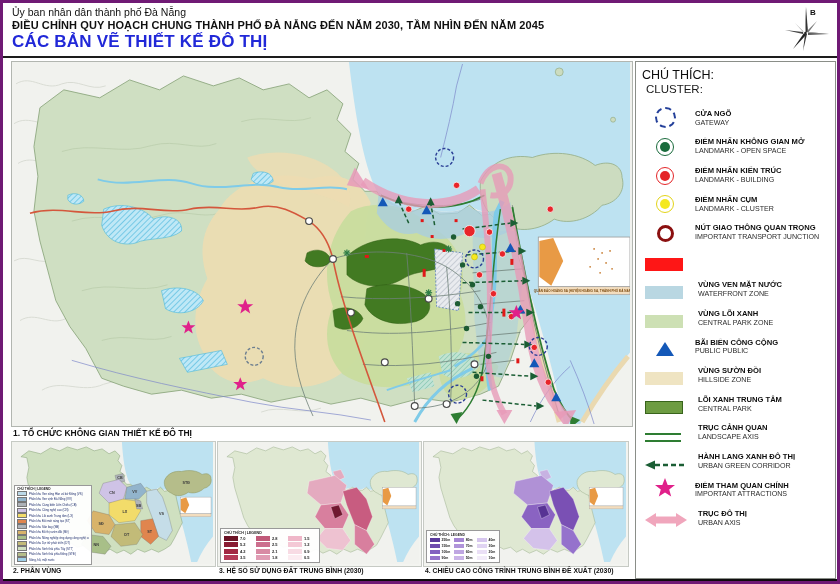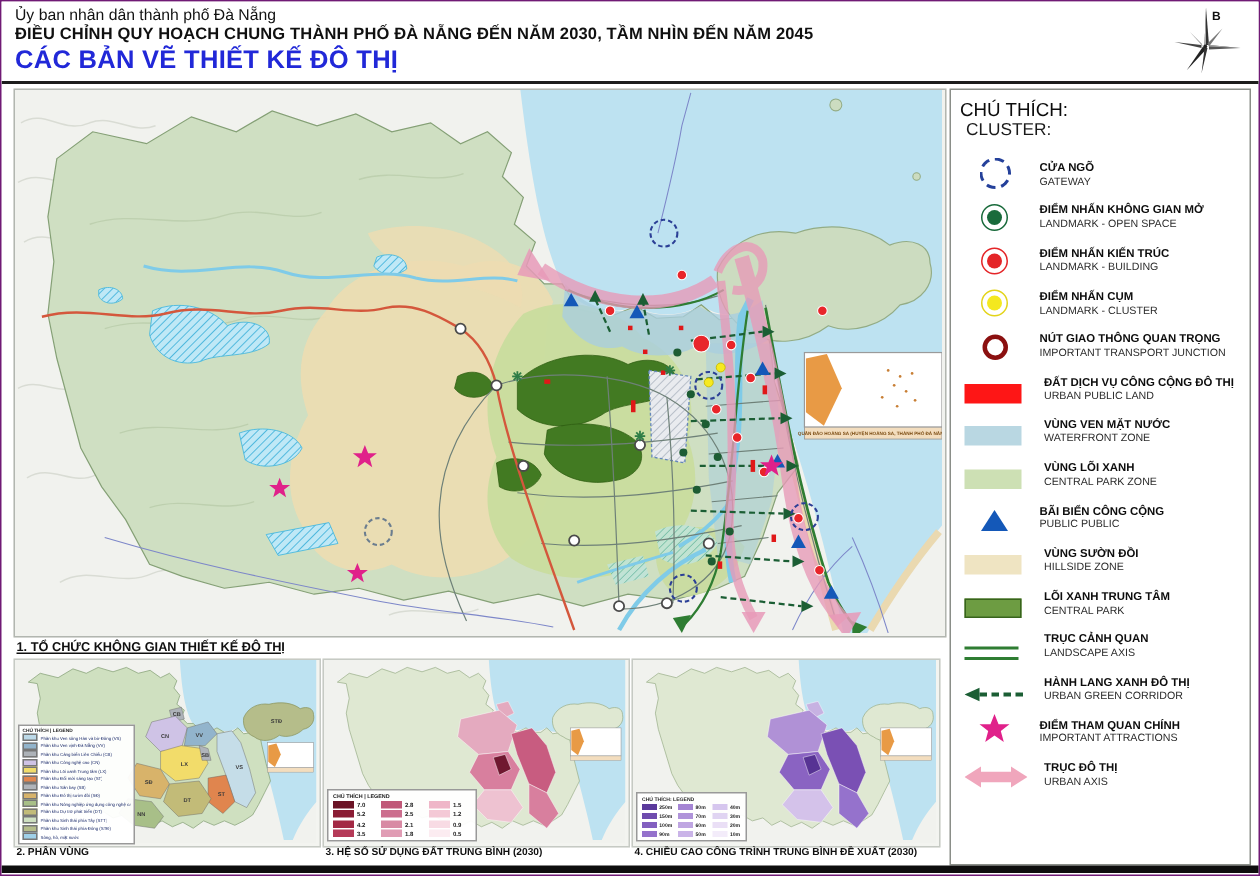--- a/index.html
+++ b/index.html
@@ -1,26 +1,26 @@
 <!DOCTYPE html>
 <html><head>
 <meta charset="utf-8">
 <style>
   html,body{margin:0;padding:0;background:#888;}
   .sheet{position:relative;width:840px;height:584px;background:#fff;overflow:hidden;
-         font-family:"Liberation Sans","DejaVu Sans",sans-serif;border:1px solid #701a75;box-sizing:border-box;}
+         font-family:"Liberation Sans","DejaVu Sans",sans-serif;border:3px solid #701a75;box-sizing:border-box;}
   
   .hdr{position:absolute;left:0;top:0;width:840px;height:53px;border-bottom:2px solid #1d1d1d;background:#fff;}
   .hdr-org{position:absolute;left:9px;top:3px;font-size:10.5px;color:#111;}
   .hdr-plan{position:absolute;left:9px;top:16px;font-size:11px;font-weight:bold;color:#101010;letter-spacing:.1px;}
   .hdr-sheet{position:absolute;left:9px;top:29px;font-size:17px;font-weight:bold;color:#2128d8;letter-spacing:.2px;}
   .compass{position:absolute;right:12px;top:2px;width:48px;height:50px;}
   
   .mainmap{position:absolute;left:8px;top:58px;width:620px;height:364px;border:1px solid #b2b6b0;background:#f1f2ee;}
-  .cap1{position:absolute;left:10px;top:425px;font-size:8.5px;font-weight:bold;color:#101010;text-decoration:underline;}
+  .cap1{position:absolute;left:10px;top:425px;font-size:8.5px;font-weight:bold;color:#101010;}
   .smap{position:absolute;top:438px;height:124px;border:1px solid #c6cac4;background:#f3f4f0;}
   #m2{left:8px;width:203px;} #m3{left:214px;width:203px;} #m4{left:420px;width:204px;}
   .smcap{position:absolute;top:564px;font-size:6.8px;font-weight:bold;color:#101010;}
   #c2{left:10px;} #c3{left:216px;} #c4{left:422px;}
   .botbar{position:absolute;left:0;top:576px;width:840px;height:5px;background:#0d0d0d;}
   
   .lpanel{position:absolute;left:632px;top:58px;width:201px;height:518px;border:1.5px solid #8a8e88;background:#fff;box-sizing:border-box;padding:6px 4px 0 6px;}
   .lt-vi{font-size:12.5px;font-weight:normal;color:#0c0c0c;}
   .lt-en{font-size:11.5px;color:#1a1a1a;margin:1px 0 4px 4px;}
   .li{display:flex;align-items:flex-end;height:28.6px;}
@@ -668,24 +668,20 @@
         </div>
       <div class="li-tx">
           <div class="li-vi">NÚT GIAO THÔNG QUAN TRỌNG</div>
       <div class="li-en">IMPORTANT TRANSPORT JUNCTION</div>
         </div>
     </div>
     <div class="li">
       <div class="li-ic flush">
           <span class="sw red"></span>
         </div>
-      <div class="li-tx">
-          <div class="li-vi">ĐẤT DỊCH VỤ CÔNG CỘNG ĐÔ THỊ</div>
-      <div class="li-en">URBAN PUBLIC LAND</div>
-        </div>
     </div>
     <div class="li">
       <div class="li-ic flush">
           <span class="sw wf"></span>
         </div>
       <div class="li-tx">
           <div class="li-vi">VÙNG VEN MẶT NƯỚC</div>
       <div class="li-en">WATERFRONT ZONE</div>
         </div>
     </div>

